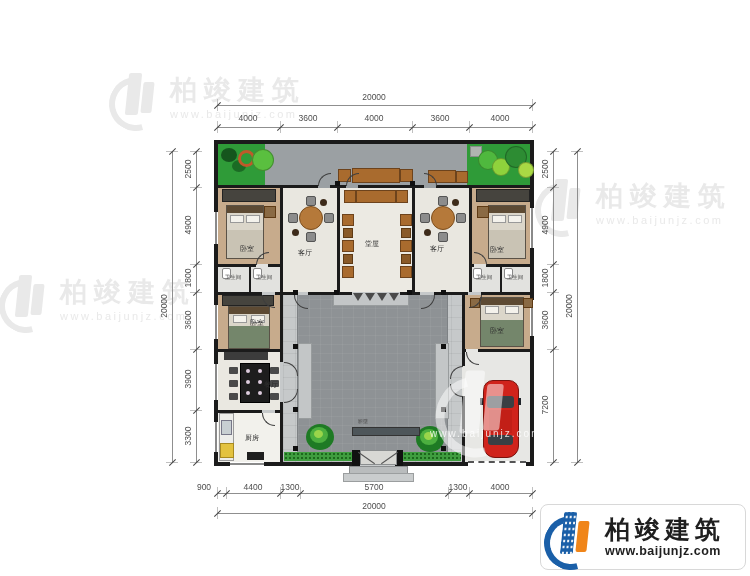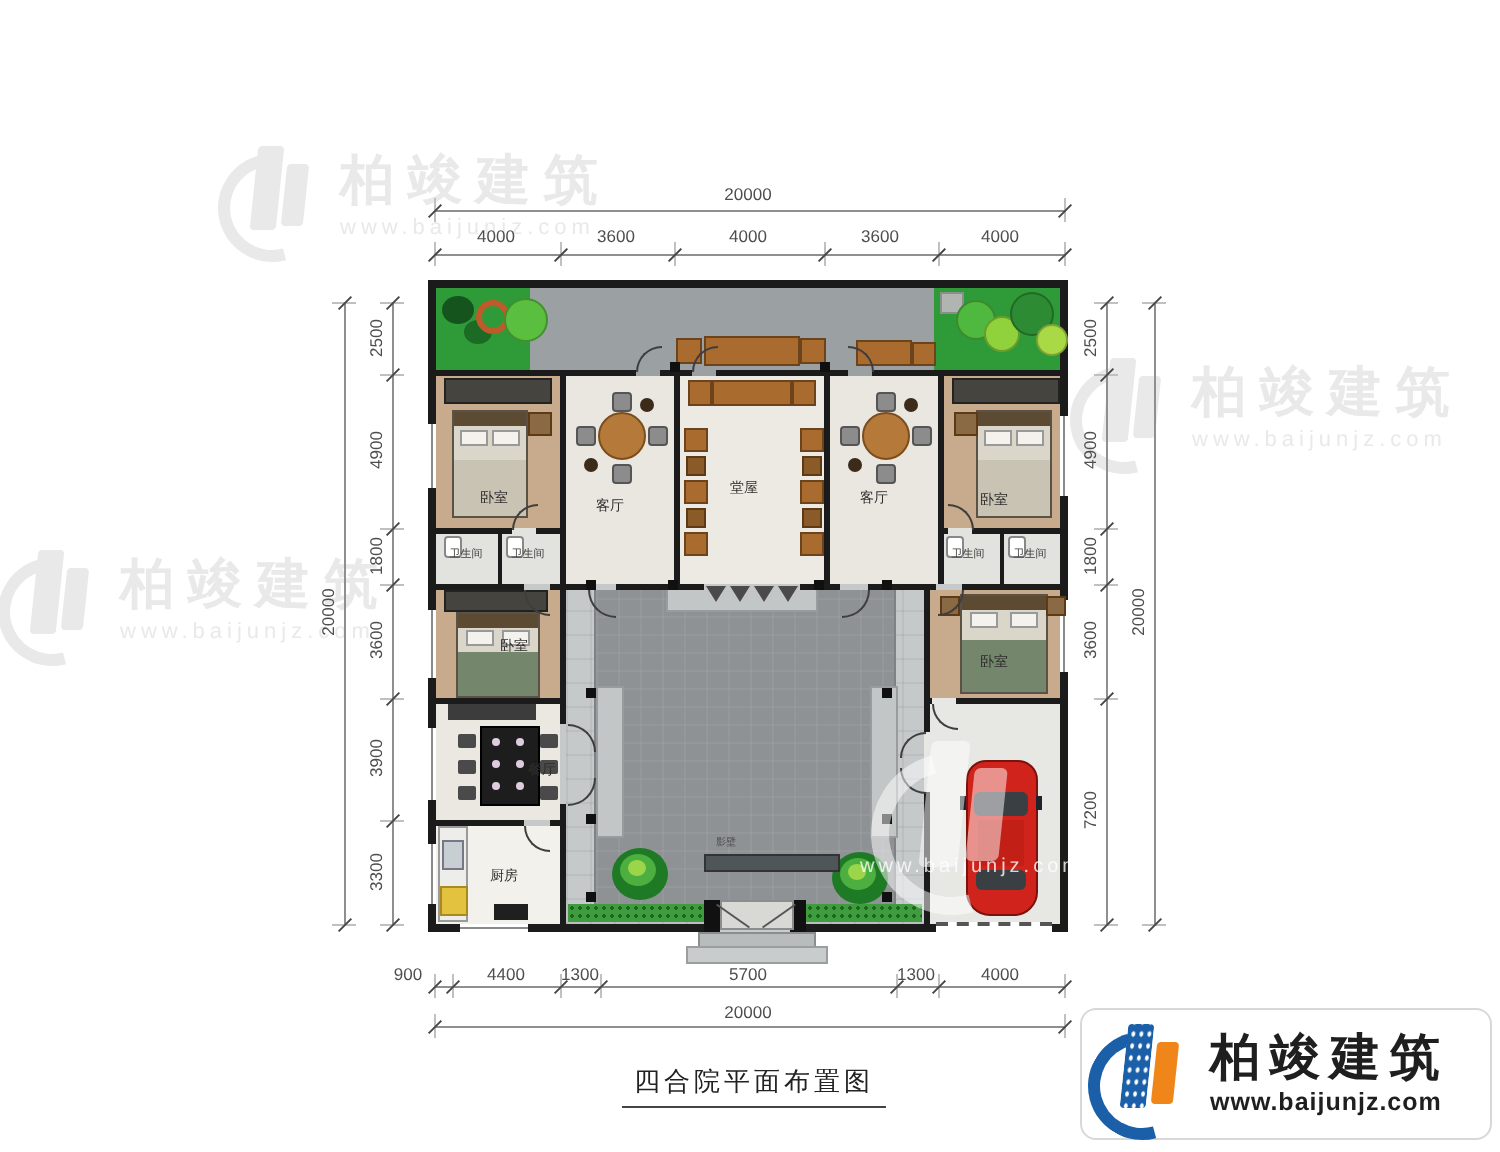--- a/index.html
+++ b/index.html
@@ -474,21 +474,20 @@
       <div class="tick" style="left: 553px; top: 345px; height: 9px; transform: rotate(45deg);"></div>
       <div class="ext" style="left: 547px; top: 462px; width: 12px; height: 1px;"></div>
       <div class="tick" style="left: 553px; top: 458px; height: 9px; transform: rotate(45deg);"></div>
       <div class="dline" style="left: 577px; top: 151px; width: 1px; height: 311px;"></div>
       <div class="ext" style="left: 571px; top: 151px; width: 12px; height: 1px;"></div>
       <div class="tick" style="left: 577px; top: 147px; height: 9px; transform: rotate(45deg);"></div>
       <div class="ext" style="left: 571px; top: 462px; width: 12px; height: 1px;"></div>
       <div class="tick" style="left: 577px; top: 458px; height: 9px; transform: rotate(45deg);"></div>
     </div>
 
-  <span class="sheet-title">四合院平面布置图</span>
 
   <div class="brand">
     <div class="lgmark">
         <div class="lg-swoosh"></div>
         <div class="lg-b1"></div>
         <div class="lg-b2"></div>
       </div>
     <div>
       <div class="brand-name">柏竣建筑</div>
       <div class="brand-url">www.baijunjz.com</div>

